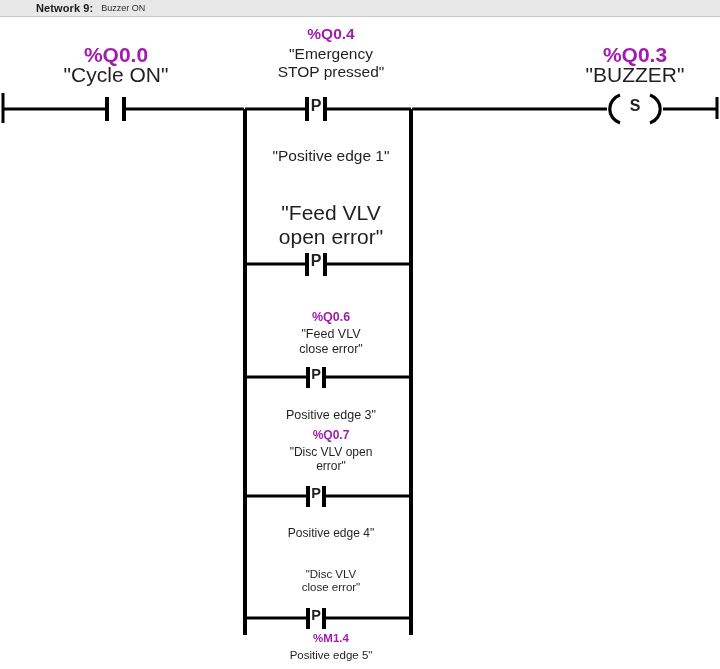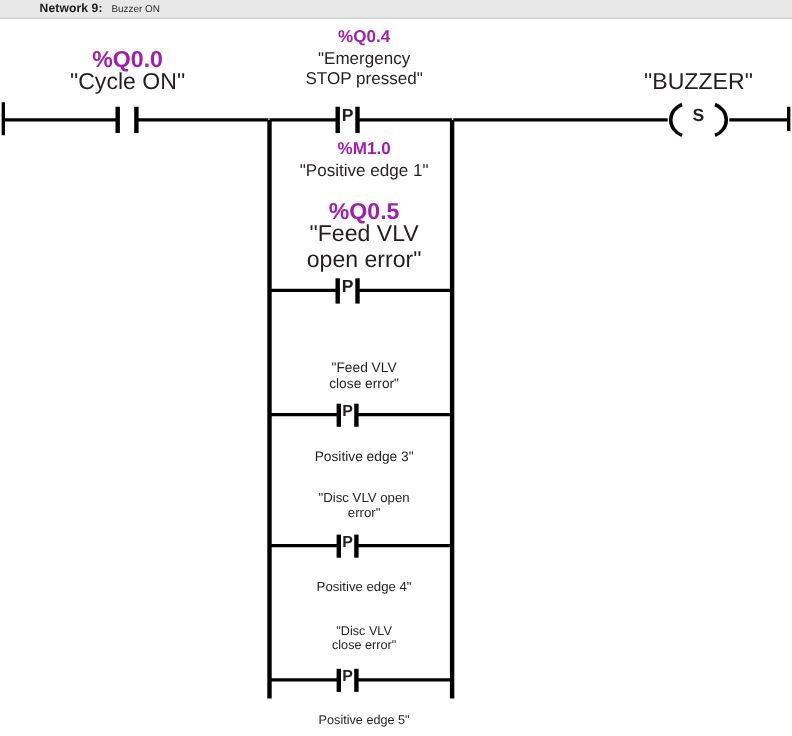--- a/index.html
+++ b/index.html
@@ -162,43 +162,45 @@
       <path d="M 620 78 A 16 15 0 0 0 620 106"></path>
       <path d="M 650 78 A 16 15 0 0 1 650 106"></path>
     </g>
   </svg>
 
   <div class="lbl" style="left:620px; top:80px; width:30px; font-size:16px; font-weight:bold; color:#231f20;">S</div>
 
   <div class="lbl addr t2" style="left:56px; top:26px; width:120px;">%Q0.0</div>
   <div class="lbl sym t2" style="left:46px; top:46px; width:140px;">"Cycle ON"</div>
 
+  <div class="lbl addr t2" style="left:575px; top:26px; width:120px;">%Q0.3</div>
   <div class="lbl sym t2" style="left:575px; top:46px; width:120px;">"BUZZER"</div>
 
   <div class="lbl addr t1" style="left:256px; top:8px; width:150px;">%Q0.4</div>
   <div class="lbl sym t1" style="left:246px; top:28px; width:170px;">"Emergency
 STOP pressed"</div>
   <div class="lbl" style="left:300px; top:80px; width:32px; font-size:16px; font-weight:bold; color:#231f20;">P</div>
-  <div class="lbl addr t1" style="left:256px; top:110px; width:150px;">%M1.0</div>
   <div class="lbl sym t1" style="left:246px; top:130px; width:170px;">"Positive edge 1"</div>
 
-  <div class="lbl addr t2" style="left:256px; top:164px; width:150px;">%Q0.5</div>
   <div class="lbl sym t2" style="left:251px; top:184px; width:160px;">"Feed VLV
 open error"</div>
   <div class="lbl" style="left:300px; top:235px; width:32px; font-size:16px; font-weight:bold; color:#231f20;">P</div>
   <div class="lbl sym t2" style="left:251px; top:285px; width:160px;"></div>
 
+  <div class="lbl addr t3" style="left:256px; top:293px; width:150px;">%Q0.6</div>
   <div class="lbl sym t3" style="left:256px; top:310px; width:150px;">"Feed VLV
 close error"</div>
   <div class="lbl" style="left:301px; top:349px; width:30px; font-size:14.5px; font-weight:bold; color:#231f20;">P</div>
   <div class="lbl sym t3" style="left:256px; top:391px; width:150px;">Positive edge 3"</div>
 
+  <div class="lbl addr t4" style="left:256px; top:412px; width:150px;">%Q0.7</div>
   <div class="lbl sym t4" style="left:251px; top:429px; width:160px;">"Disc VLV open
 error"</div>
   <div class="lbl" style="left:301px; top:468px; width:30px; font-size:14.5px; font-weight:bold; color:#231f20;">P</div>
   <div class="lbl sym t4" style="left:256px; top:510px; width:150px;">Positive edge 4"</div>
 
   <div class="lbl sym t5" style="left:256px; top:551px; width:150px;">"Disc VLV
 close error"</div>
   <div class="lbl" style="left:301px; top:590px; width:30px; font-size:14.5px; font-weight:bold; color:#231f20;">P</div>
+  <div class="lbl addr t5" style="left:256px; top:615px; width:150px;">%M1.4</div>
   <div class="lbl sym t5" style="left:256px; top:632px; width:150px;">Positive edge 5"</div>
 
 </div>
 
 </body></html>

